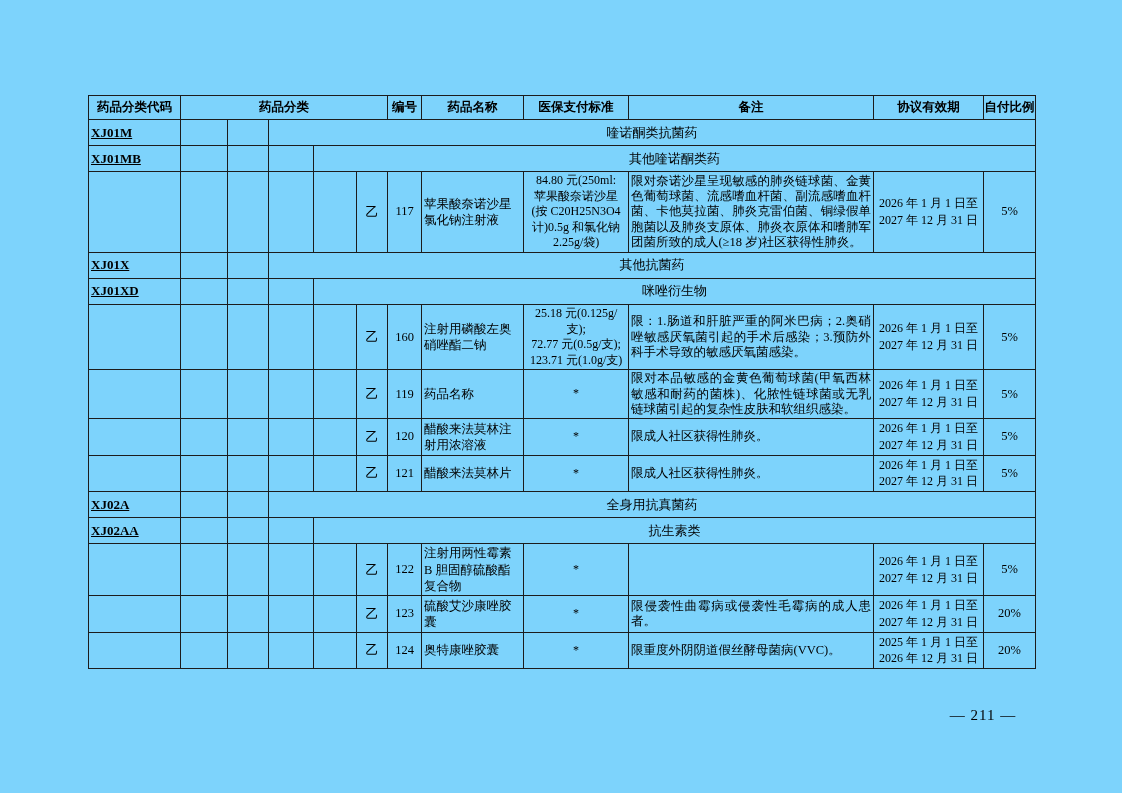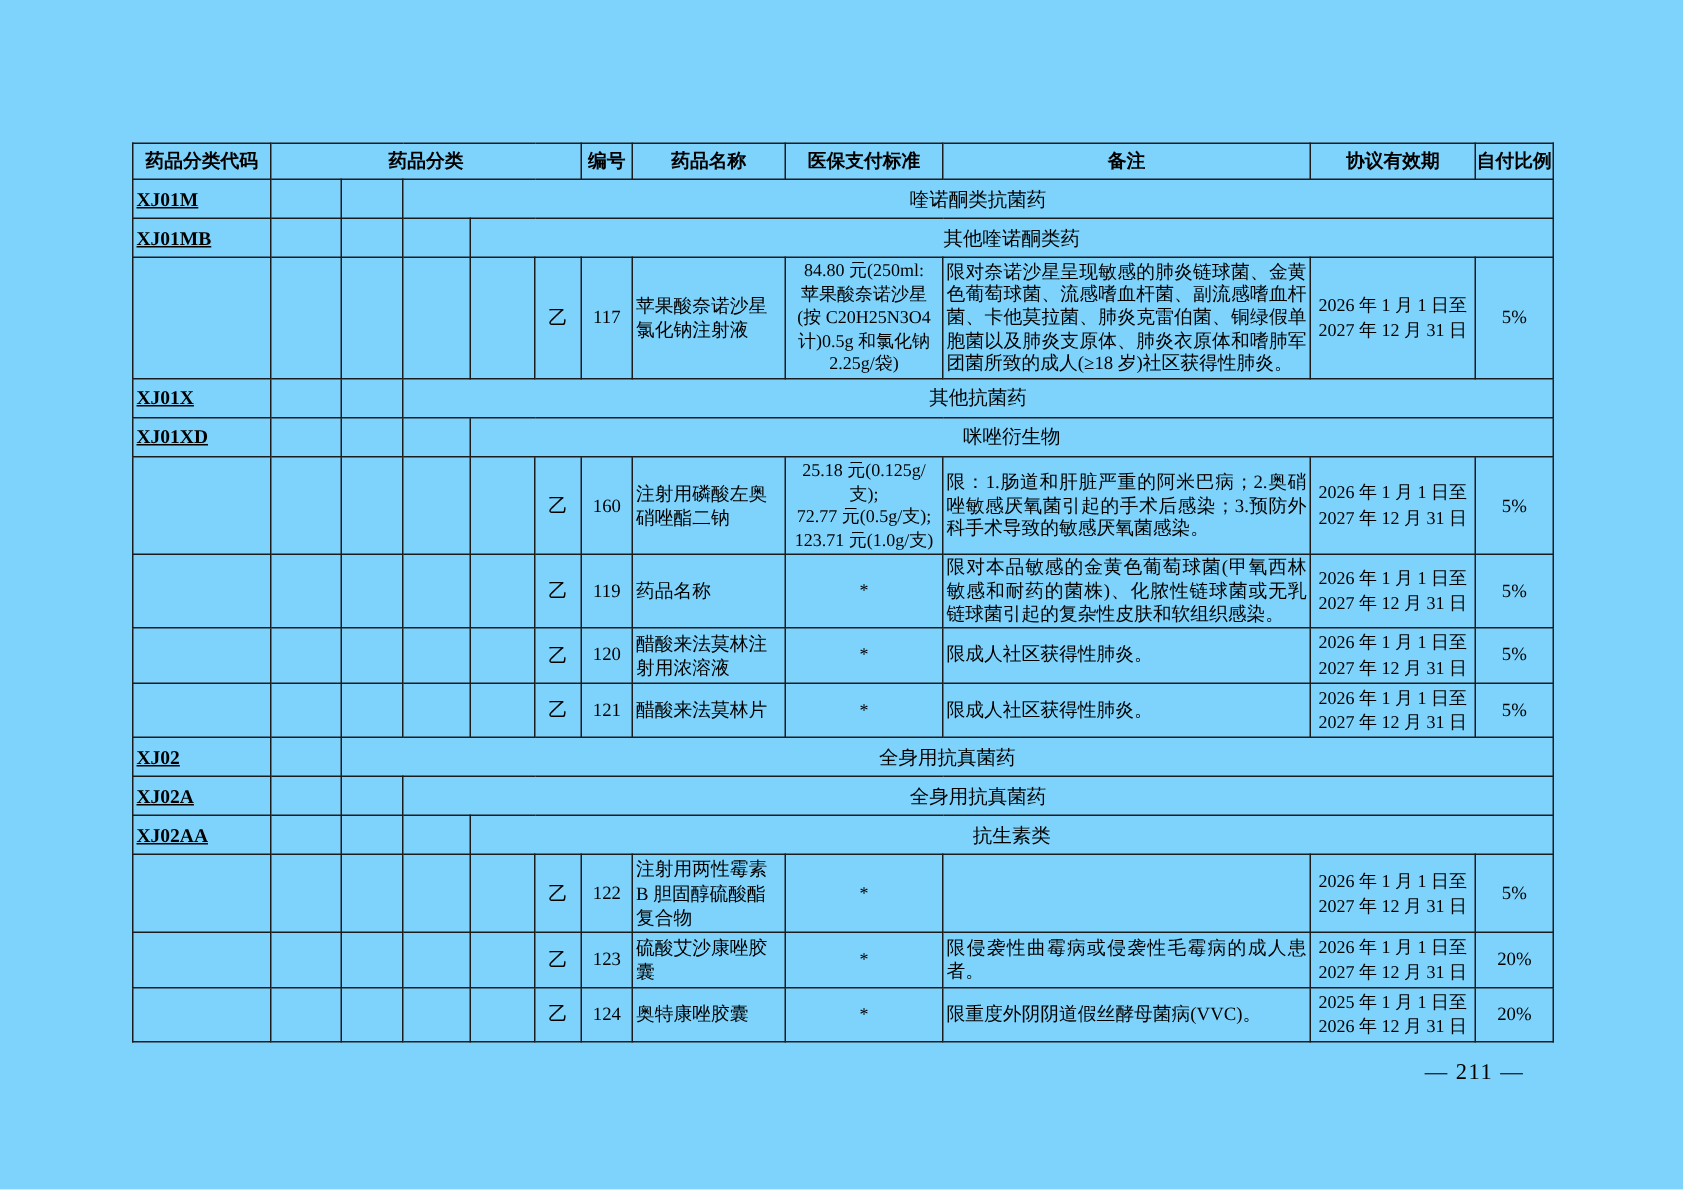--- a/index.html
+++ b/index.html
@@ -219,25 +219,20 @@
           <td class="cat-letter">乙</td>
           <td class="num-cell">121</td>
           <td class="name-cell">醋酸来法莫林片</td>
           <td class="standard-cell">*</td>
           <td class="remark-cell">限成人社区获得性肺炎。</td>
           <td class="validity-cell">2026 年 1 月 1 日至
 2027 年 12 月 31 日</td>
           <td class="ratio-cell">5%</td>
         </tr>
         <tr class="row-category">
-          <td class="code-cell">XJ02</td>
-          <td class="empty-cell"></td>
-          <td class="cat-label" colspan="10">全身用抗真菌药</td>
-        </tr>
-        <tr class="row-category">
           <td class="code-cell">XJ02A</td>
           <td class="empty-cell"></td>
           <td class="empty-cell"></td>
           <td class="cat-label" colspan="9">全身用抗真菌药</td>
         </tr>
         <tr class="row-category">
           <td class="code-cell">XJ02AA</td>
           <td class="empty-cell"></td>
           <td class="empty-cell"></td>
           <td class="empty-cell"></td>

